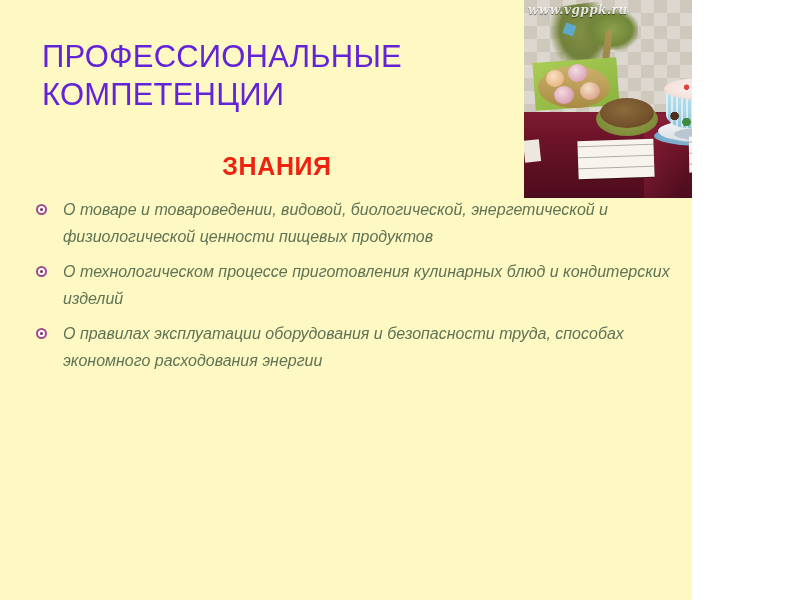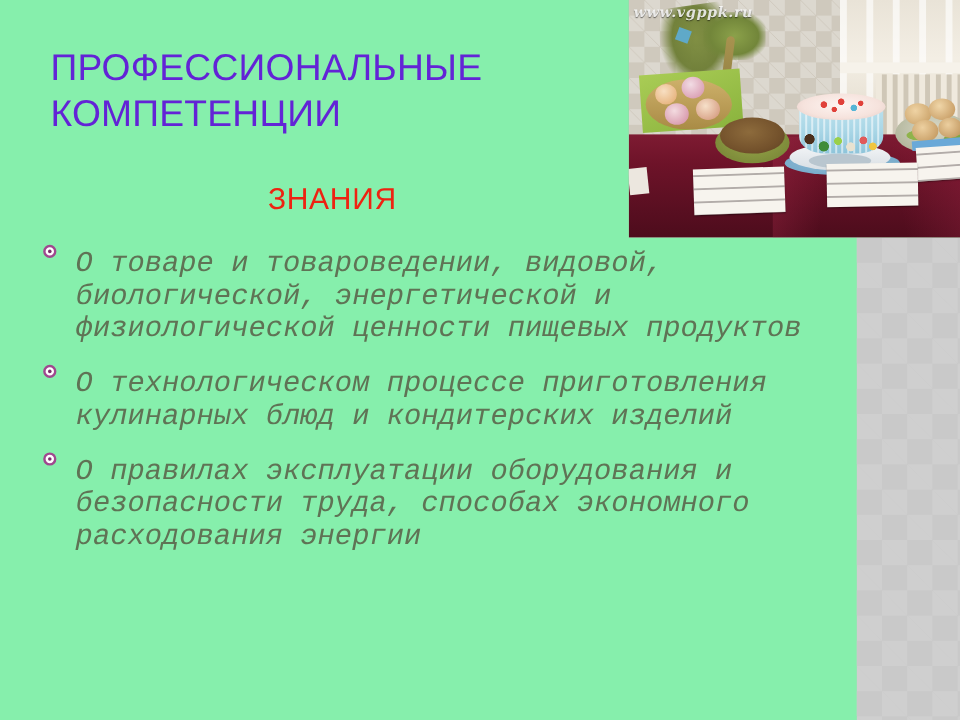--- a/index.html
+++ b/index.html
@@ -8,23 +8,23 @@
   }
   body {
     width: 800px;
     height: 600px;
     background: #ffffff;
     font-family: "DejaVu Sans", sans-serif;
     overflow: hidden;
   }
   #slide {
     position: relative;
-    width: 800px;
+    width: 692px;
     height: 600px;
-    background: #86efac;
+    background: #fef9c3;
     overflow: hidden;
   }
 
   
   #side-band {
     position: absolute;
     left: 714px;
     top: 198px;
     width: 86px;
     height: 402px;
@@ -54,21 +54,21 @@
 
   
   #subtitle {
     position: absolute;
     left: 42px;
     top: 152px;
     width: 470px;
     text-align: center;
     color: #ee2211;
     font-family: "Liberation Sans", sans-serif;
-    font-weight: normal;
+    font-weight: bold;
     font-size: 25px;
     letter-spacing: 0.6px;
     text-transform: uppercase;
   }
 
   
   #bullets {
     position: absolute;
     left: 36px;
     top: 196px;
@@ -102,25 +102,24 @@
     width: 3px;
     height: 3px;
     margin-left: -1.5px;
     margin-top: -1.5px;
     border-radius: 50%;
     background: #7b2f6b;
   }
   .bullet-text {
     flex: 1 1 auto;
     color: #5f7355;
-    font-family: Liberation Mono, monospace;
+    font-family: Liberation Sans, sans-serif;
     font-style: italic;
-    font-size: 24px;
+    font-size: 16px;
     line-height: 27px;
-    margin-top: 11px;
   }
 
   
   #photo {
     position: absolute;
     left: 524px;
     top: 0px;
     width: 276px;
     height: 198px;
     overflow: hidden;

